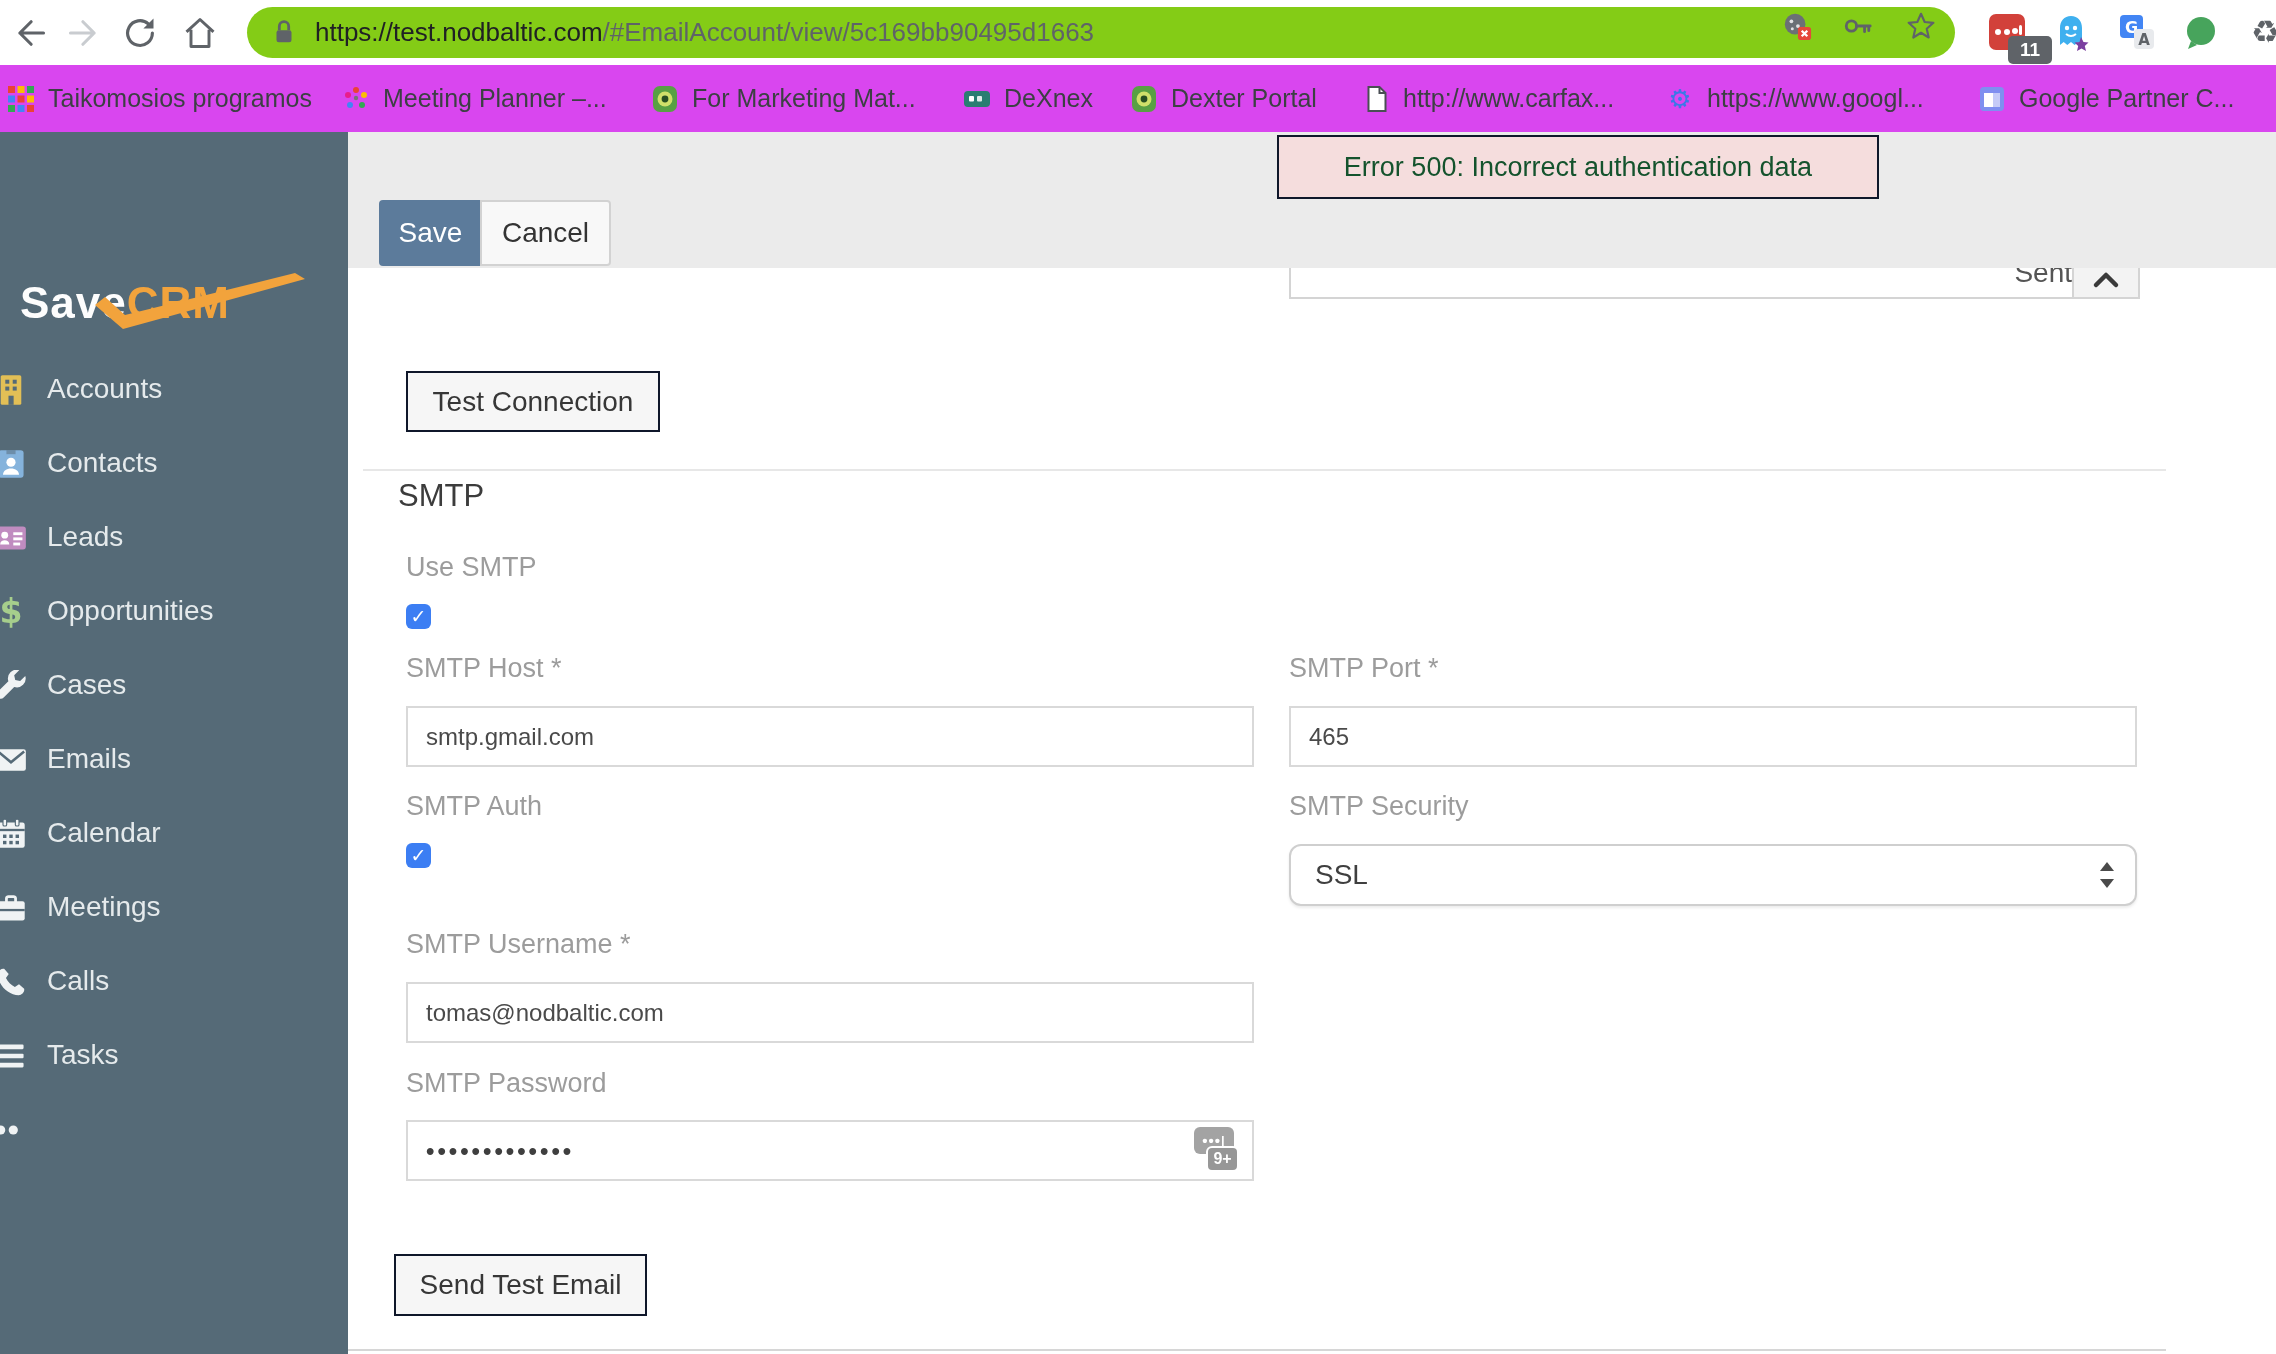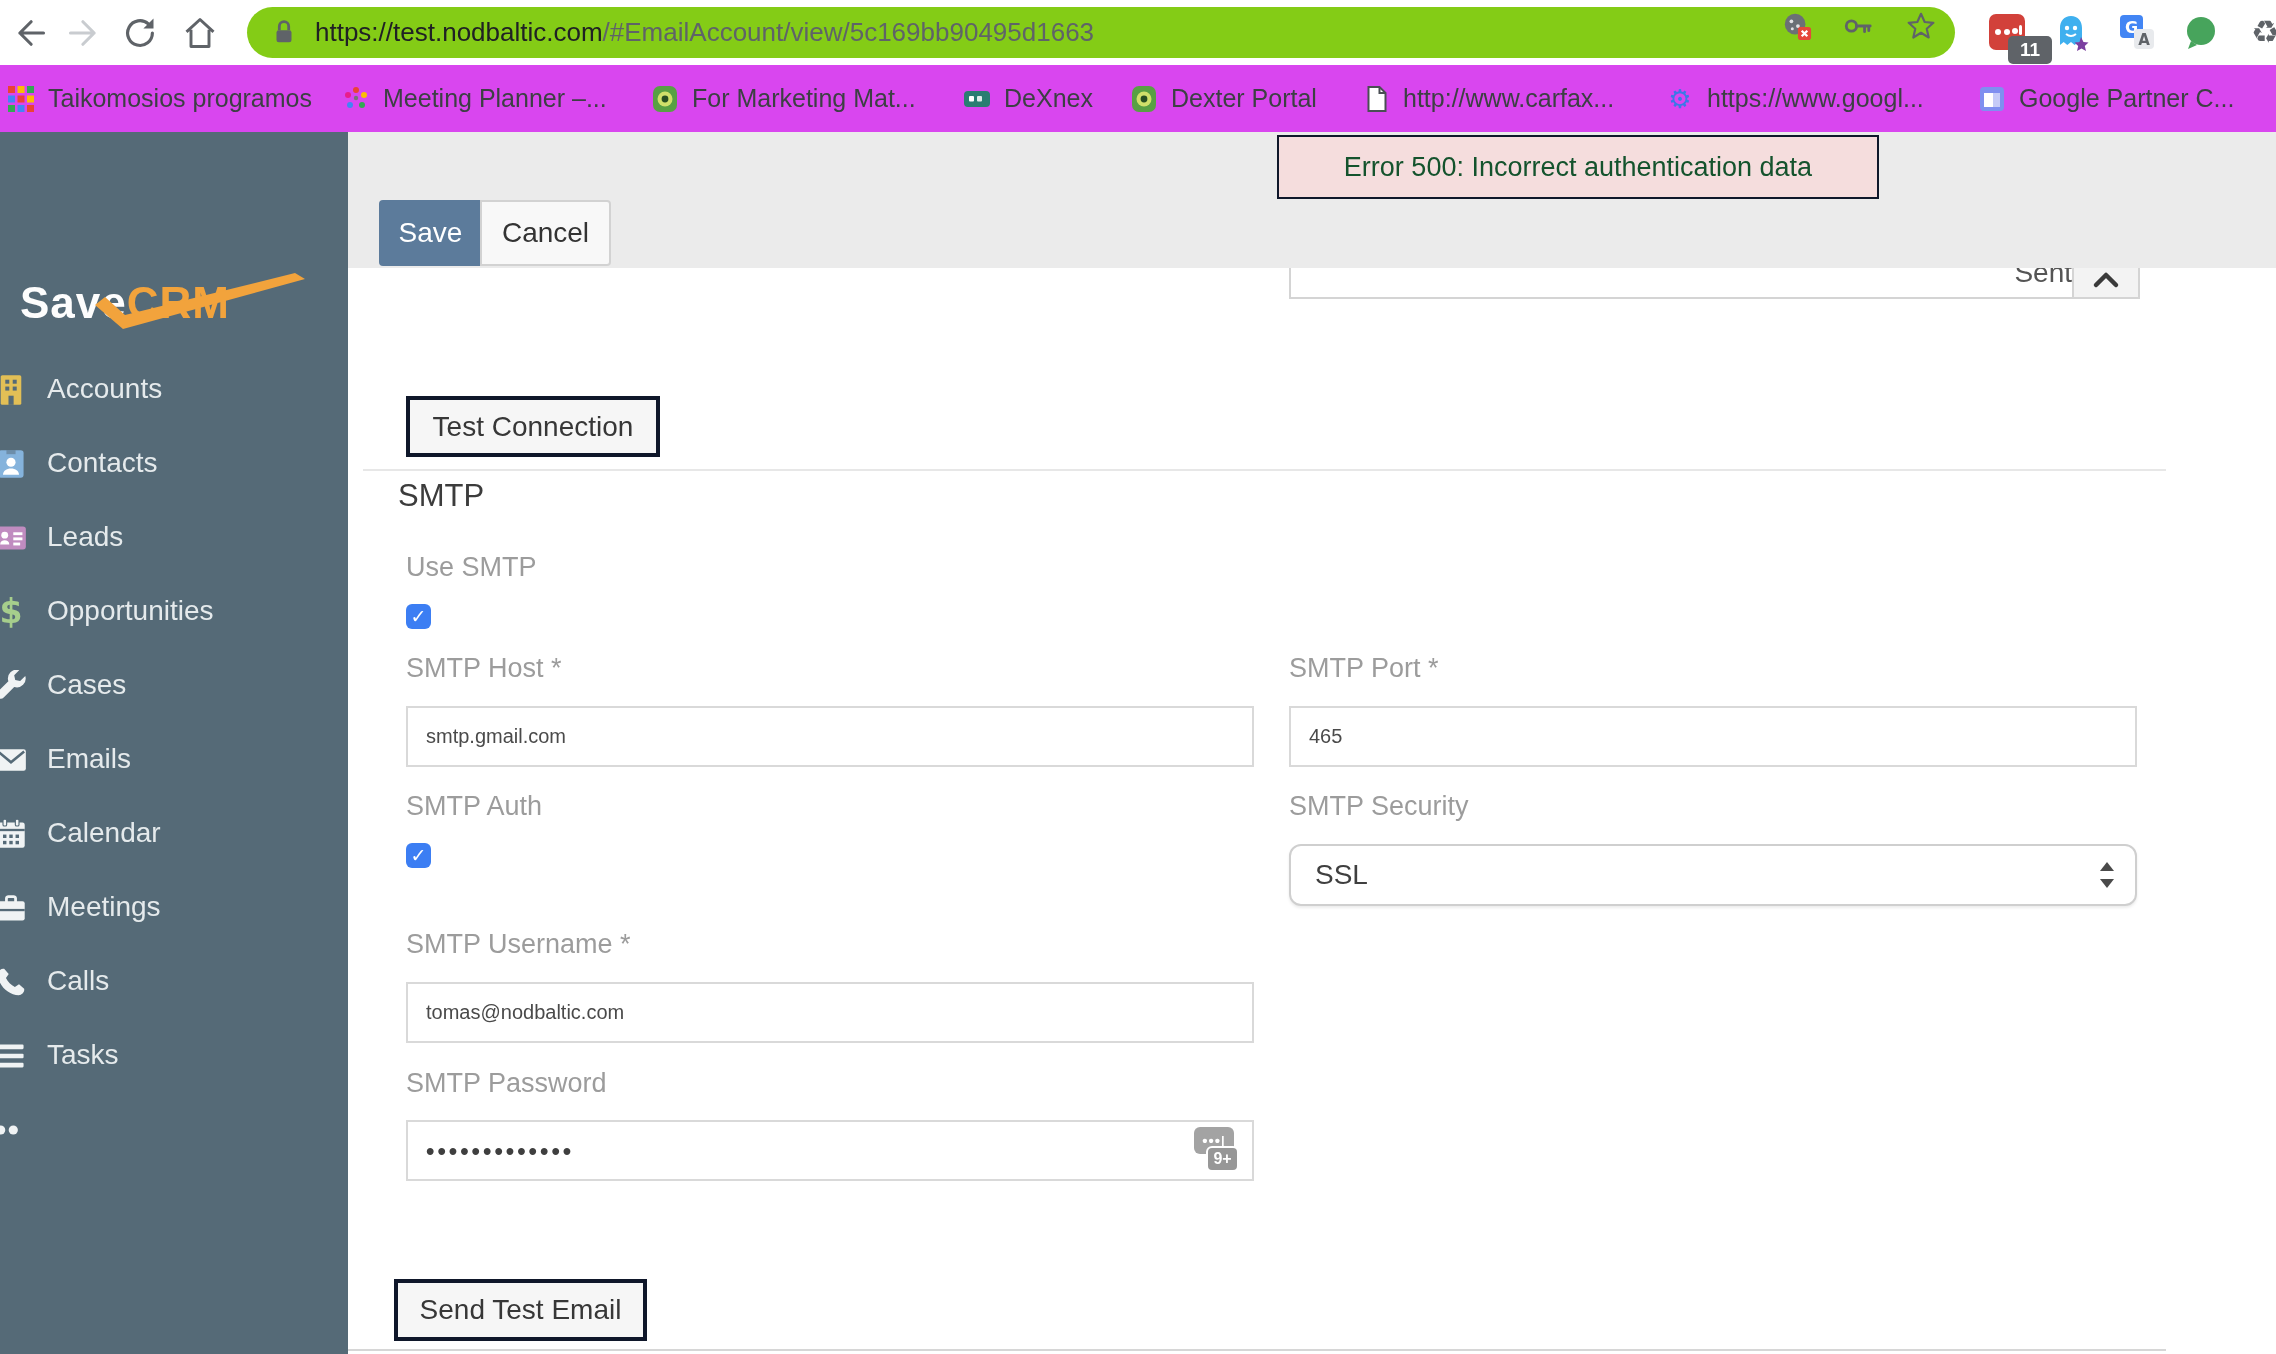--- a/index.html
+++ b/index.html
@@ -55,32 +55,32 @@
   
   #white-panel{position:absolute;left:348px;top:268px;width:1818px;height:1081px;background:#fff;
             border-bottom:2px solid #d6d6d6;z-index:1;}
 
   
   #sent-field{position:absolute;left:1289px;top:247px;width:851px;height:52px;background:#fff;
             border:2px solid #d4d4d4;box-sizing:border-box;z-index:2;display:flex;align-items:center;cursor:pointer;text-align:right;}
   #sent-field .val{font-size:28px;color:#555;margin-left:18px;flex:1;}
   #sent-caret{width:66px;height:100%;background:#f3f3f3;border-left:2px solid #d4d4d4;display:flex;
             align-items:flex-end;justify-content:center;padding-bottom:8px;box-sizing:border-box;cursor:pointer;}
-  .gray-btn{position:absolute;background:#f6f6f6;border:4px solid #0f172a;color:#373737;font-size:28px;
-            cursor:pointer;font-family:"Liberation Sans","DejaVu Sans",sans-serif;z-index:4;margin-top:25px;}
+  .gray-btn{position:absolute;background:#f6f6f6;border:2px solid #0f172a;color:#373737;font-size:28px;
+            cursor:pointer;font-family:"Liberation Sans","DejaVu Sans",sans-serif;z-index:4;}
   #btn-test{left:406px;top:371px;width:254px;height:61px;}
   #btn-sendtest{left:394px;top:1254px;width:253px;height:62px;}
   #smtp-divider{position:absolute;left:363px;top:469px;width:1803px;border-top:2px solid #e7e7e7;z-index:4;}
   #smtp-title{position:absolute;left:398px;top:478px;font-size:31px;color:#3c3c3c;z-index:4;}
   .field-label{position:absolute;font-size:27px;color:#9c9c9c;z-index:4;white-space:nowrap;}
   .checkbox{position:absolute;width:25px;height:25px;background:#3c7ef3;border-radius:6px;z-index:4;
             display:flex;align-items:center;justify-content:center;cursor:pointer;}
   .checkbox .ck{color:#fff;font-size:19px;font-weight:bold;line-height:1;}
   .tinput{position:absolute;height:61px;box-sizing:border-box;border:2px solid #d9d9d9;background:#fff;
-            padding:16px 18px;font-size:20px;color:#4a4a4a;z-index:4;outline:none;
+            padding:16px 18px;font-size:24px;color:#4a4a4a;z-index:4;outline:none;
             font-family:"Liberation Sans","DejaVu Sans",sans-serif;}
   #in-host{left:406px;top:706px;width:848px;}
   #in-port{left:1289px;top:706px;width:848px;}
   #in-user{left:406px;top:982px;width:848px;}
   #pw-wrap{position:absolute;left:406px;top:1120px;width:848px;height:61px;box-sizing:border-box;
             border:2px solid #d9d9d9;background:#fff;z-index:4;display:flex;align-items:center;}
   #in-pass{flex:1;border:none;outline:none;background:transparent;padding:0 18px;font-size:24px;
             font-weight:bold;letter-spacing:3px;color:#3f3f3f;
             font-family:"Liberation Sans","DejaVu Sans",sans-serif;}
   #pm-icon{position:relative;width:60px;height:48px;margin-right:6px;flex:none;cursor:pointer;}

